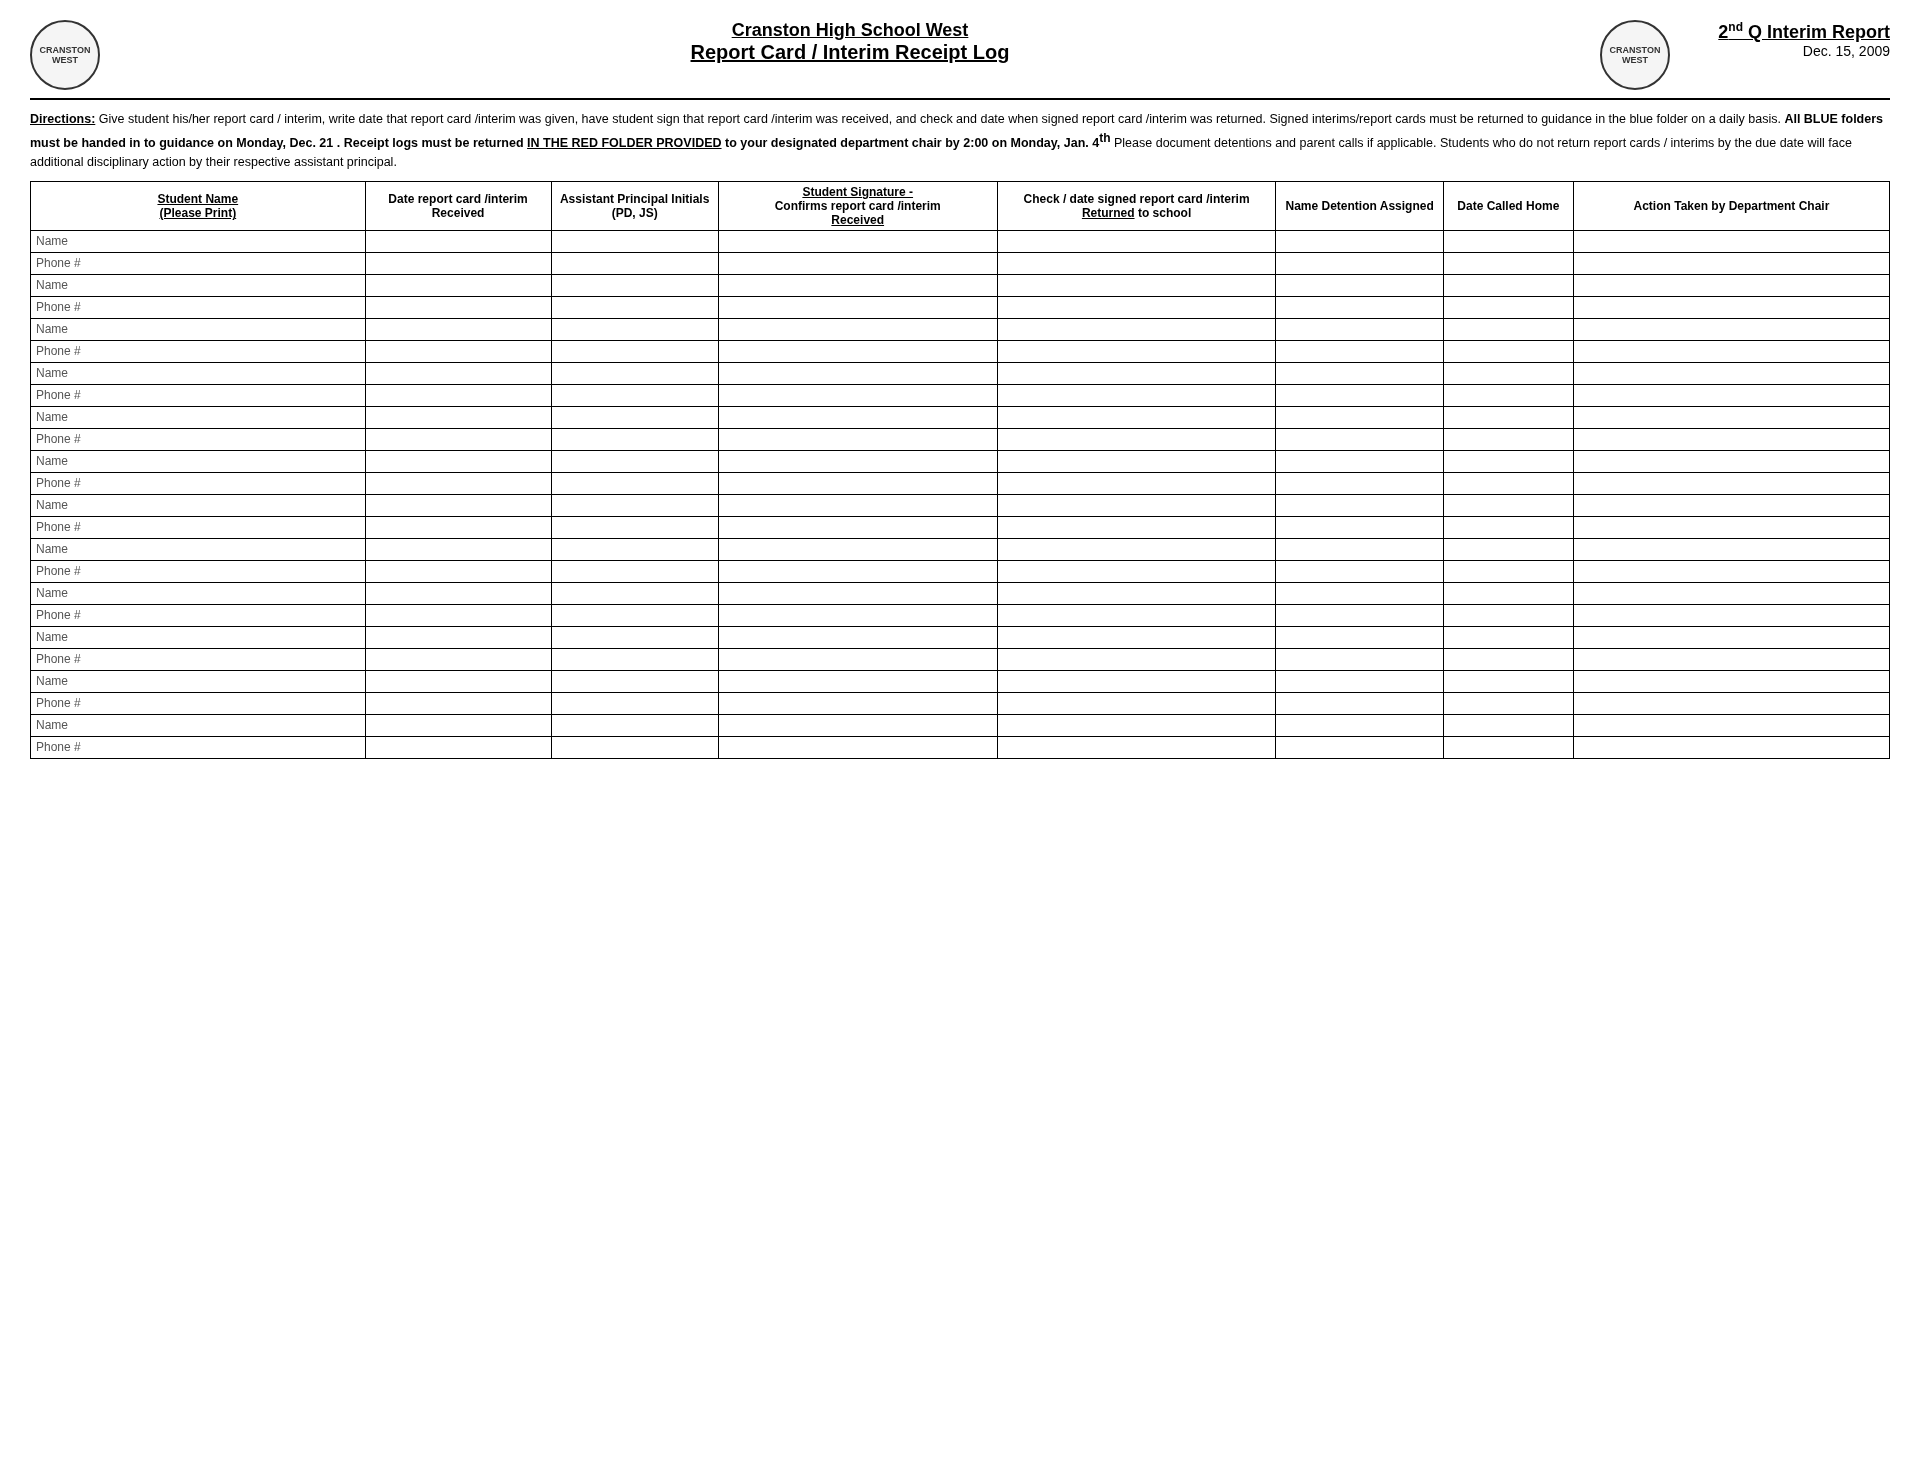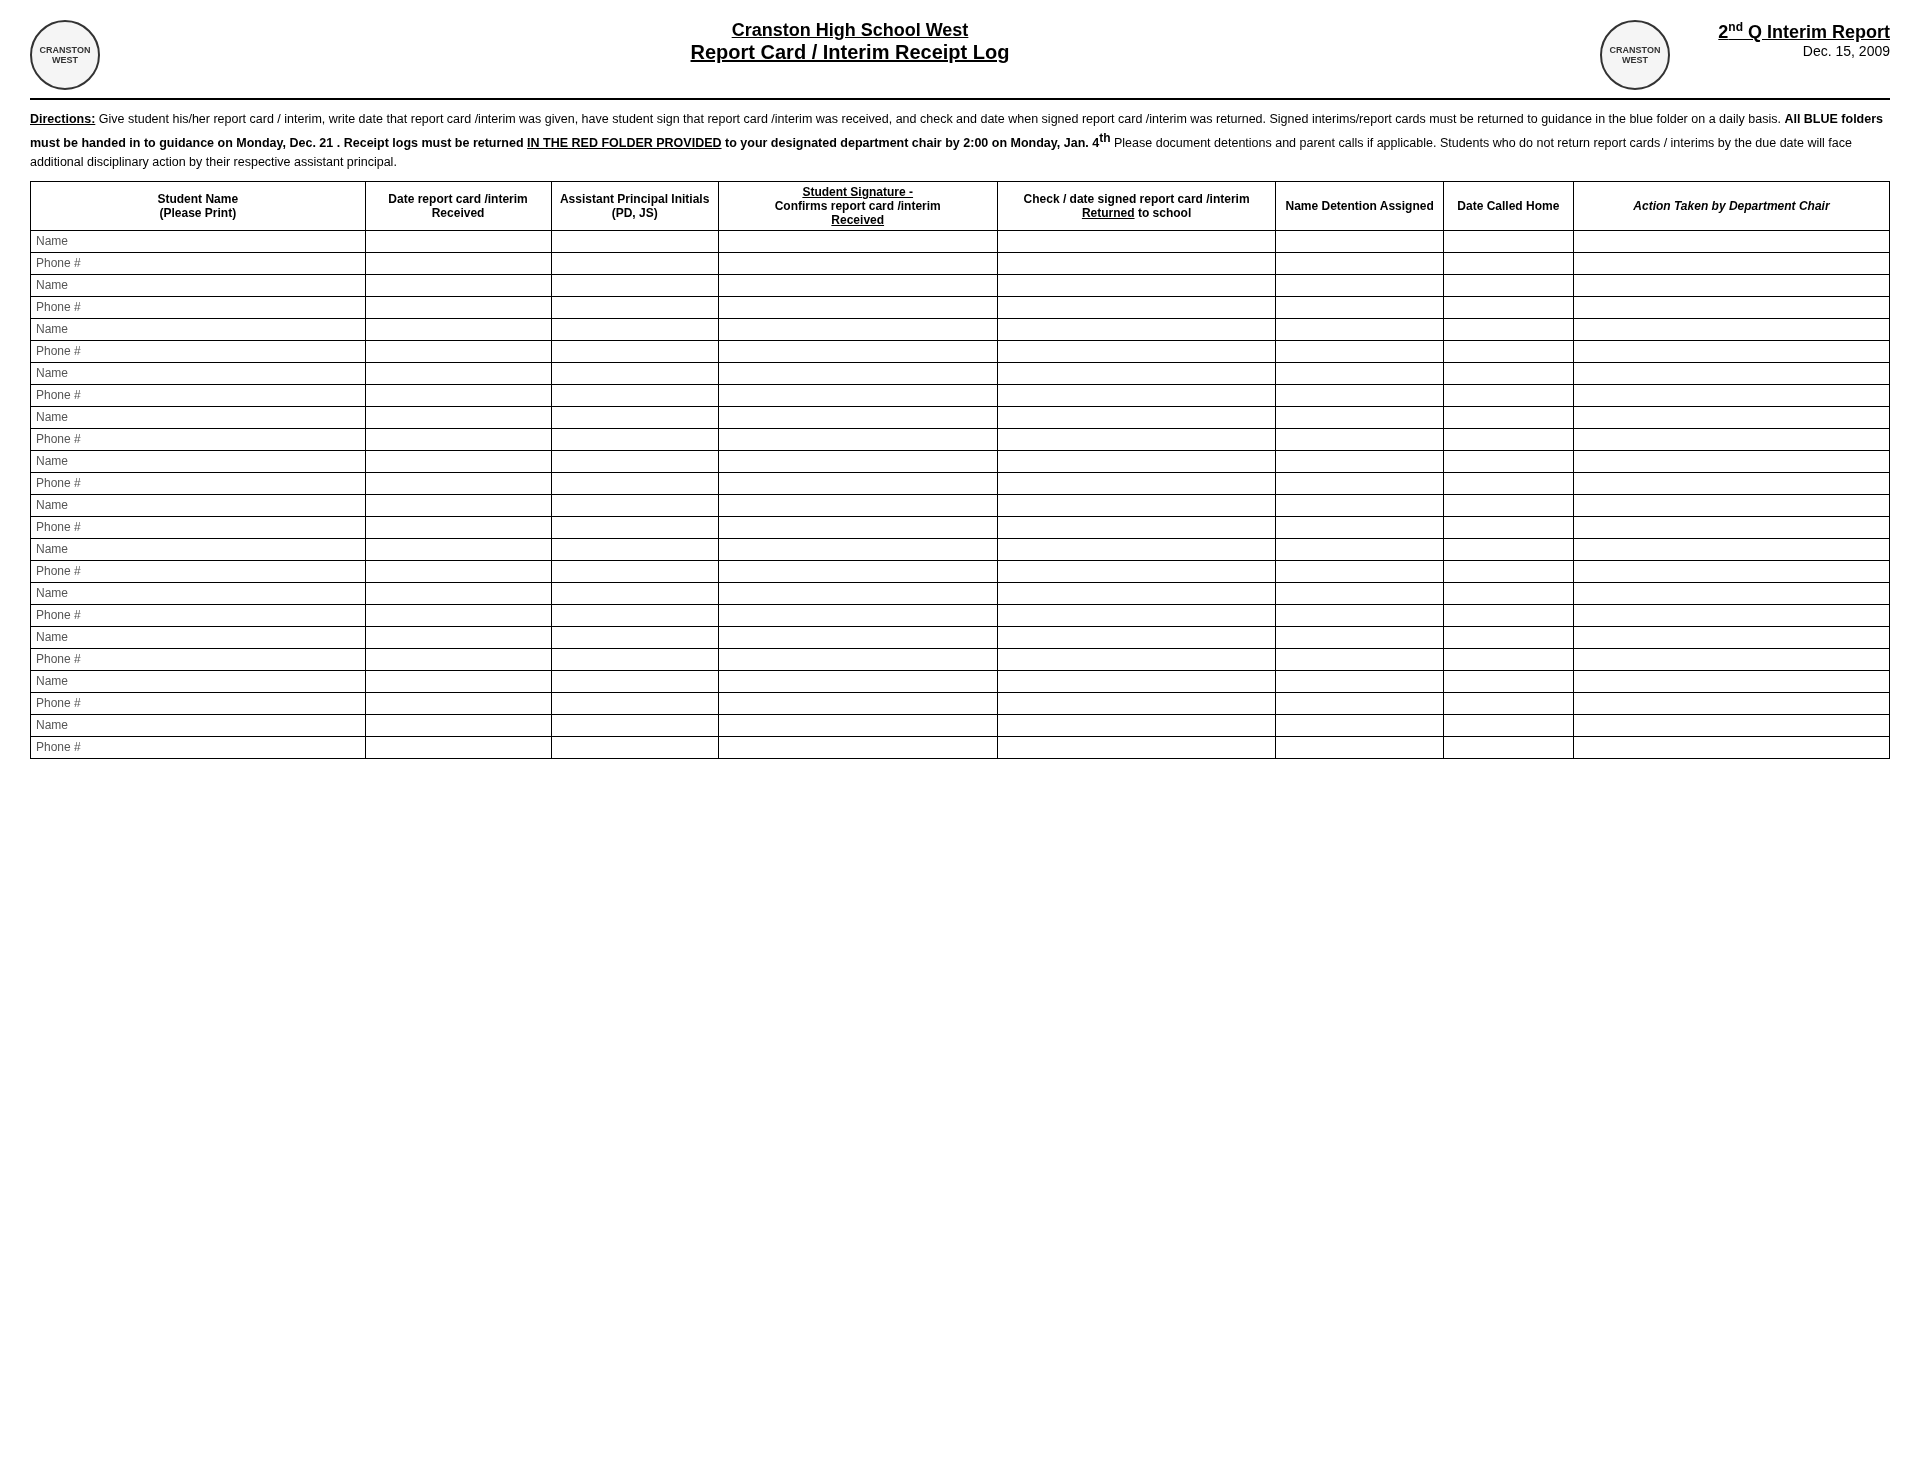--- a/index.html
+++ b/index.html
@@ -128,28 +128,29 @@
       font-weight: bold;
       vertical-align: middle;
       background: #fff;
       font-size: 12px;
     }
     .main-table thead th .underline {
       text-decoration: underline;
     }
     .student-name-col {
       width: 18%;
+      text-decoration: underline;
     }
     .date-report-col { width: 10%; }
     .asst-principal-col { width: 9%; }
     .student-sig-col { width: 15%; }
     .check-date-col { width: 15%; }
     .date-detention-col { width: 9%; }
     .date-called-col { width: 7%; }
-    .action-col { width: 17%; font-style: italic; }
+    .action-col { width: 17%; }
 
     .main-table tbody .name-row td {
       height: 22px;
       font-size: 12px;
       color: #555;
     }
     .main-table tbody .phone-row td {
       height: 22px;
       font-size: 12px;
       color: #555;

